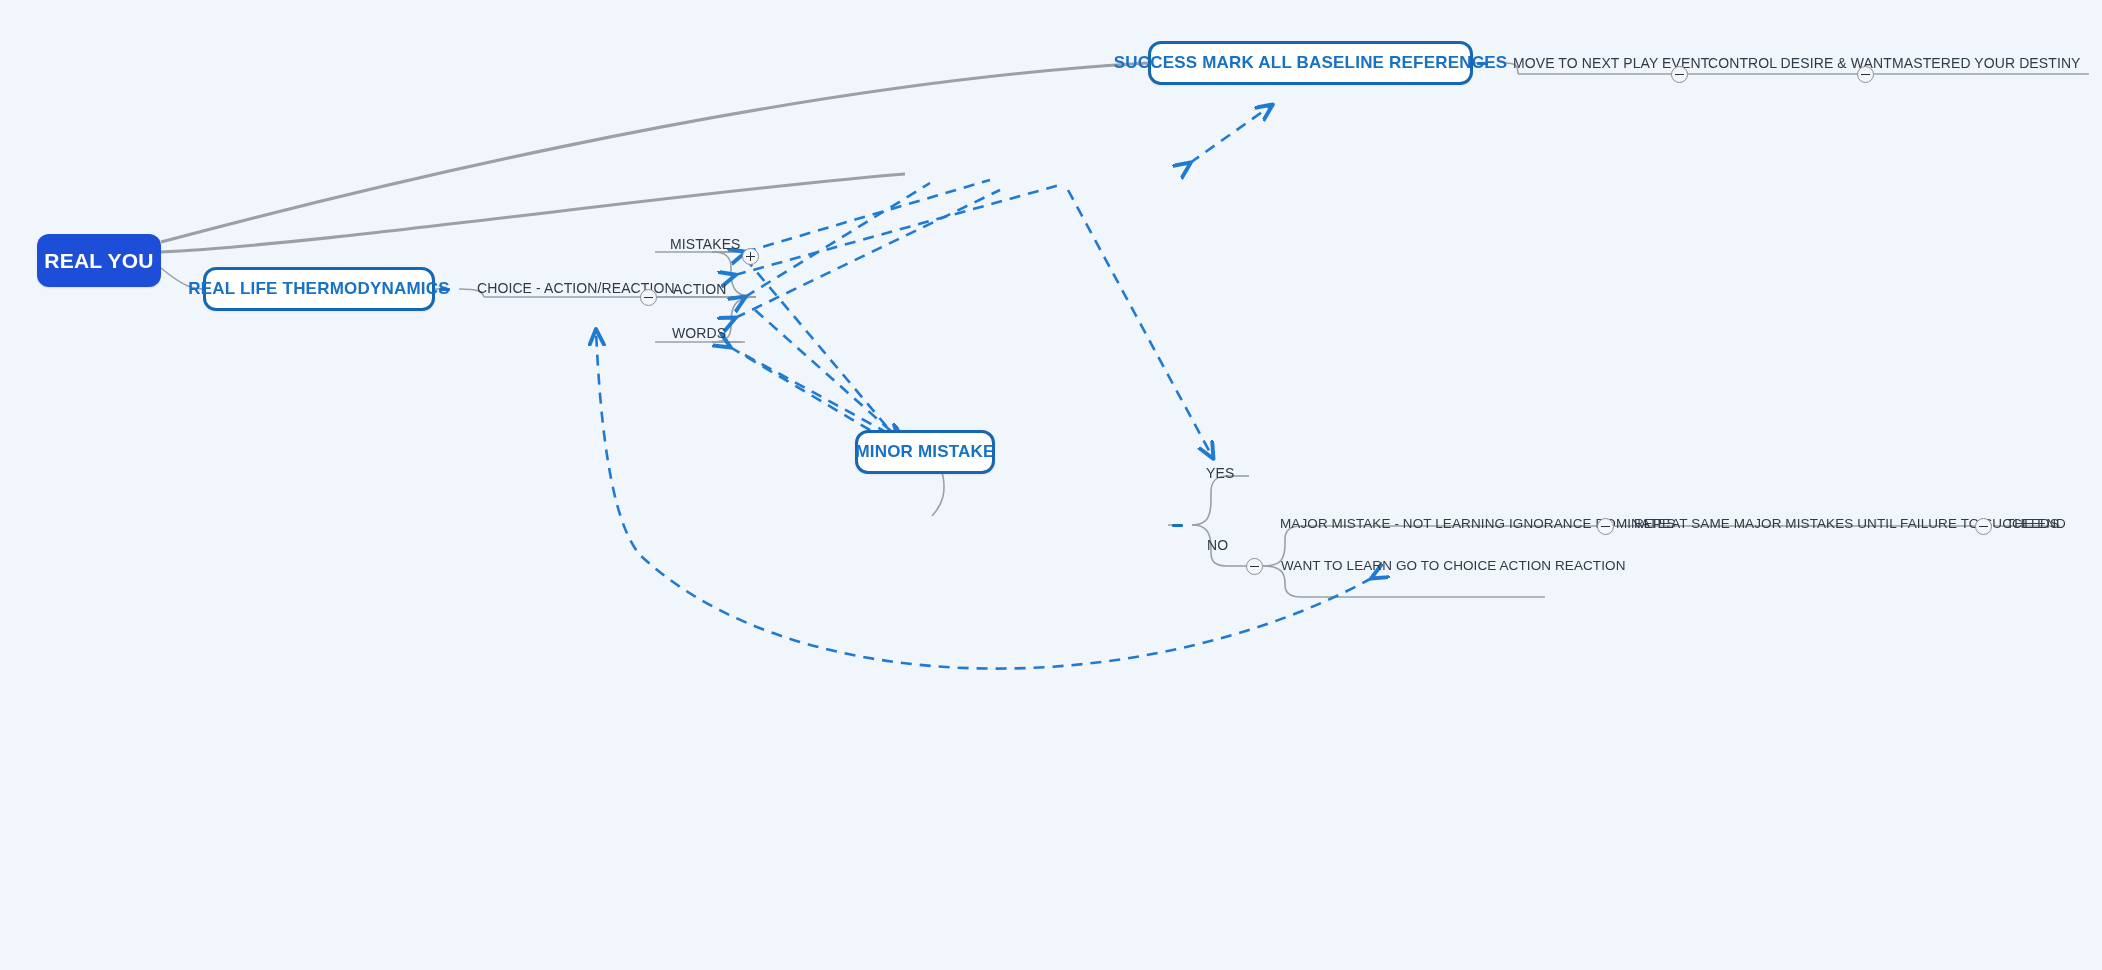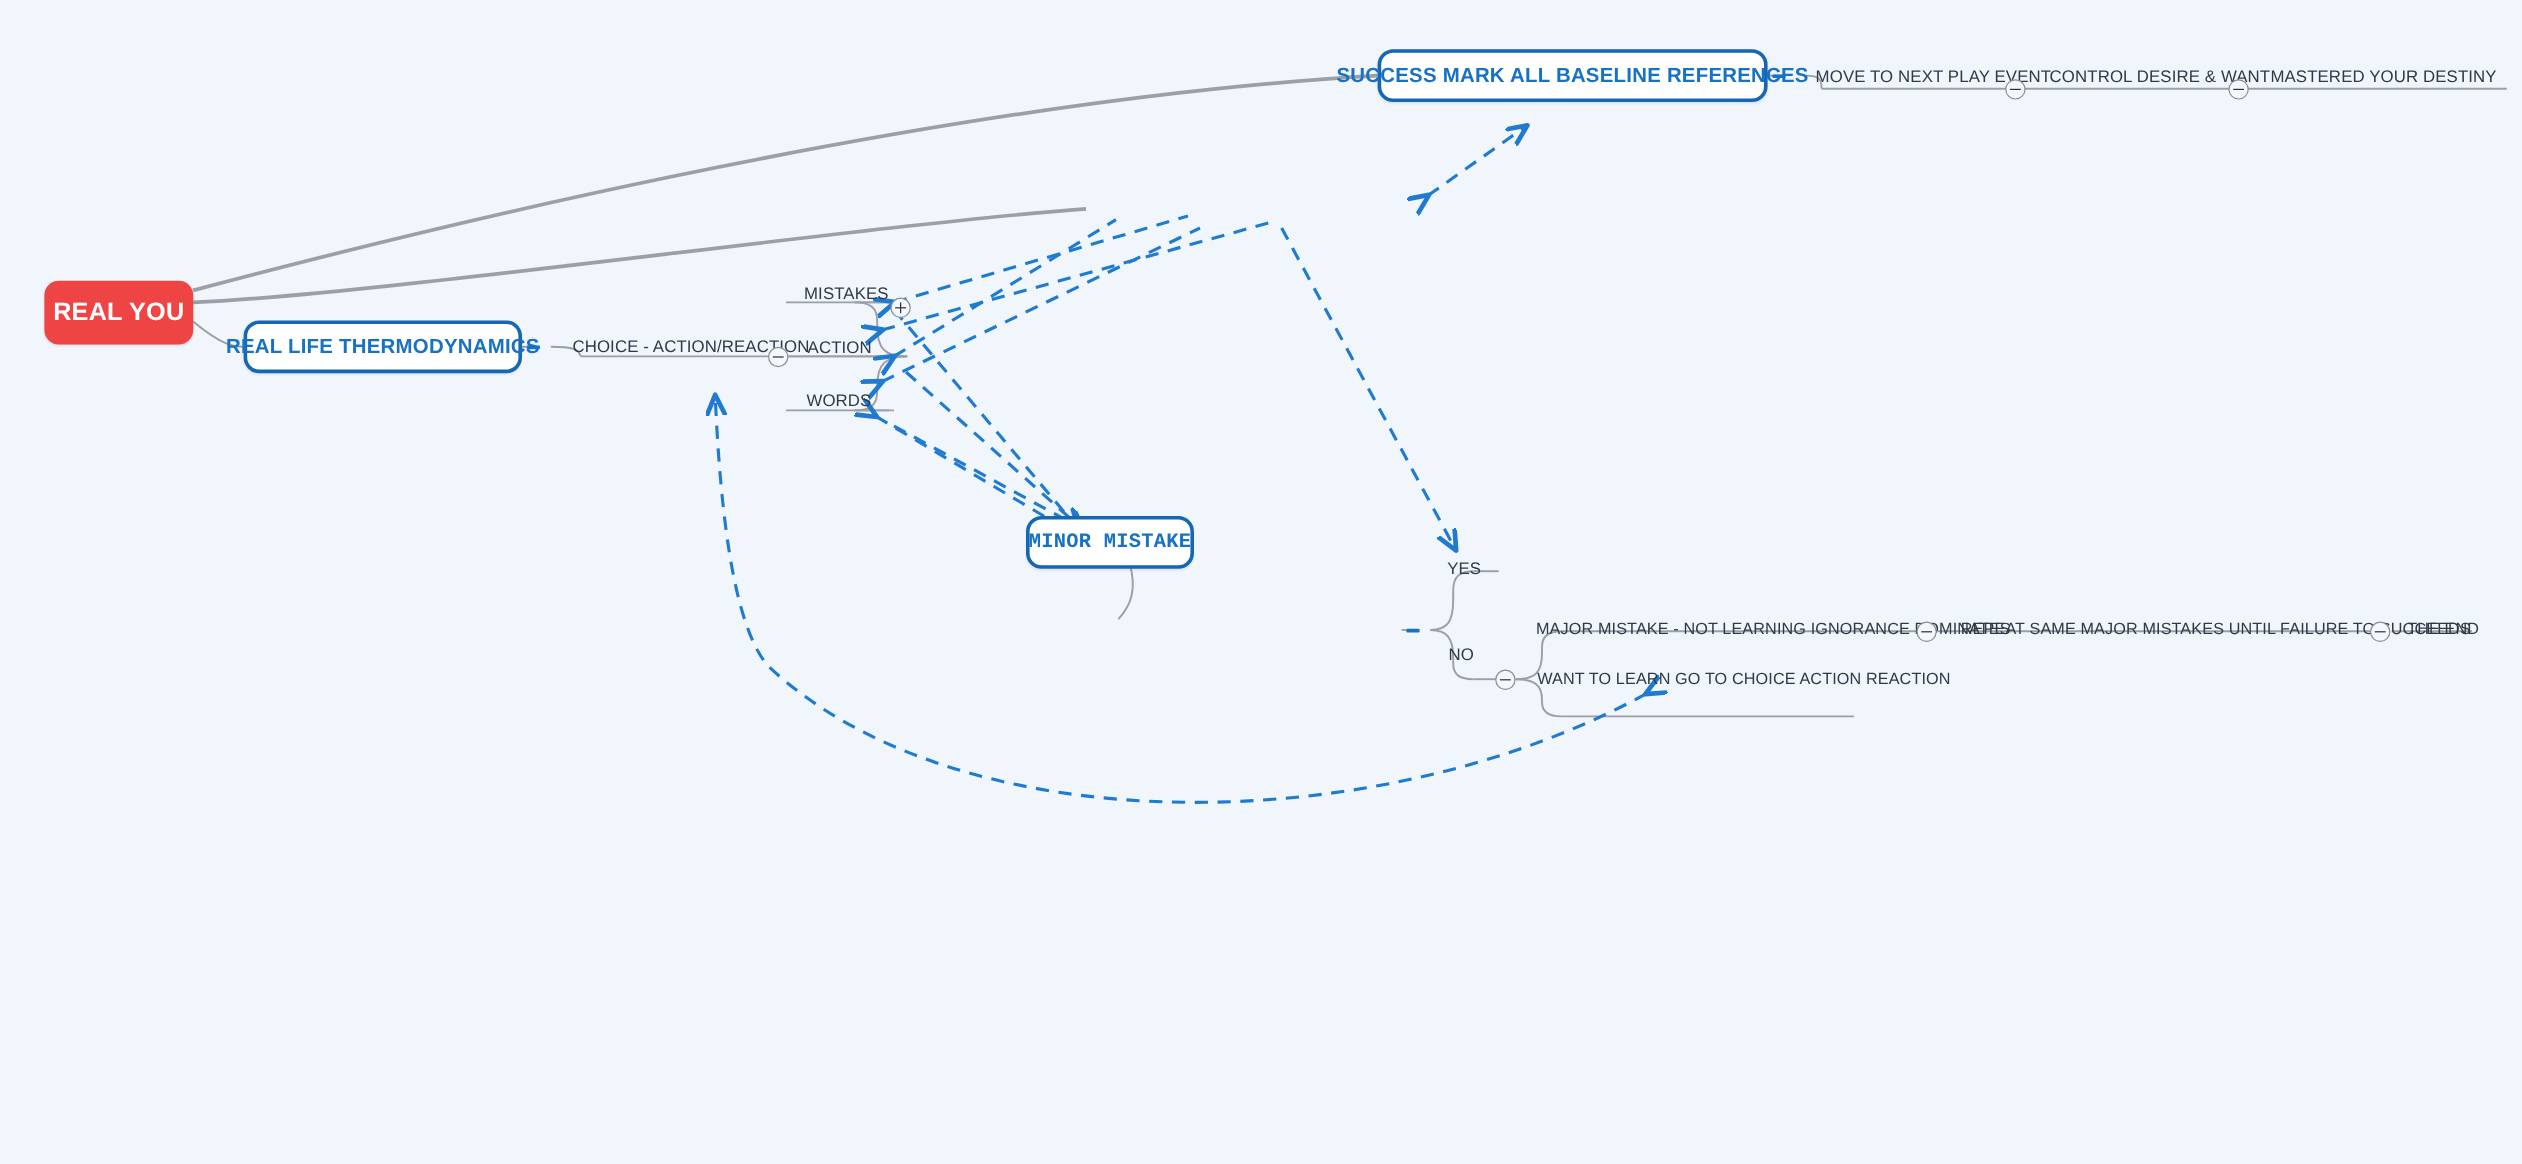--- a/index.html
+++ b/index.html
@@ -17,21 +17,21 @@
   
   .node{
     position:absolute;
     box-sizing:border-box;
     display:flex;align-items:center;justify-content:center;
     white-space:nowrap;
     font-weight:bold;
     letter-spacing:.2px;
   }
   .node.root{
-    background:#ef4444;
+    background:#1d4ed8;
     color:#ffffff;
     border-radius:12px;
     font-size:21px;
     box-shadow:0 1px 2px rgba(0,0,0,.10);
   }
   .node.box{
     background:#ffffff;
     color:#1771c4;
     border:3px solid #1667b3;
     border-radius:13px;
@@ -185,21 +185,21 @@
 
   <div class="node box" style="left:203px;top:267px;width:232px;height:44px;">
     <span>REAL LIFE THERMODYNAMICS</span>
   </div>
 
   <div class="node box" style="left:1148px;top:41px;width:325px;height:44px;">
     <span>SUCCESS MARK ALL BASELINE REFERENCES</span>
   </div>
 
 
-  <div class="node box" style="left:855px;top:430px;width:140px;height:44px;font-family:Liberation Mono, monospace;">
+  <div class="node box" style="left:855px;top:430px;width:140px;height:44px;">
     <span>MINOR MISTAKE</span>
   </div>
 
 
   <div class="bdash" style="left:439px;top:288px;"></div>
   <div class="bdash" style="left:1477px;top:62px;"></div>
   <div class="bdash" style="left:1172px;top:524px;"></div>
 
   <div class="leaf" style="left:477px;top:280px;">
     <span>CHOICE - ACTION/REACTION</span>

